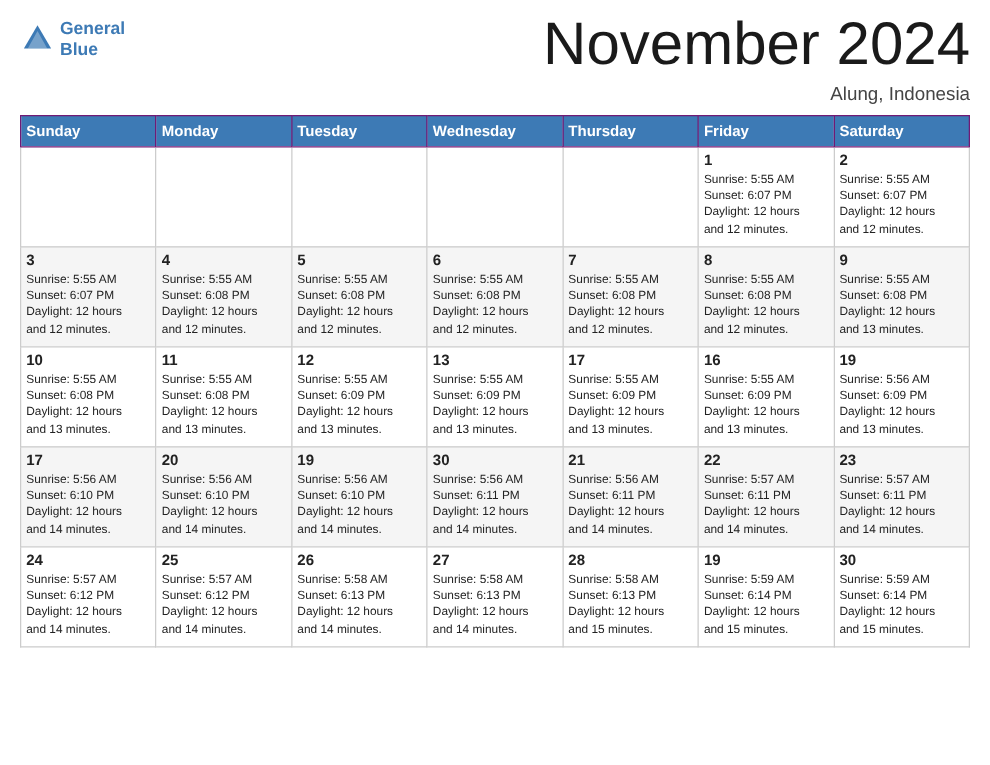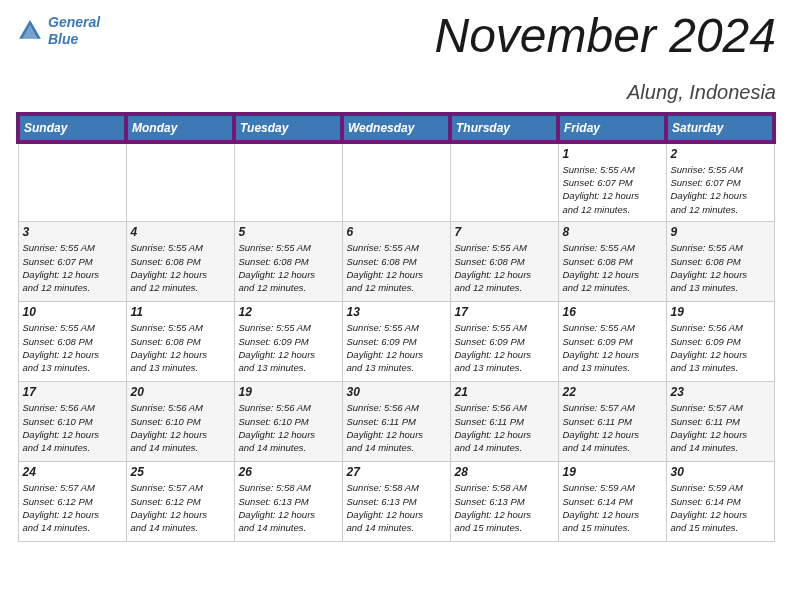--- a/index.html
+++ b/index.html
@@ -8,21 +8,20 @@
       background: #fff;
       width: 792px;
       min-height: 612px;
       padding: 0;
     }
     .page {
       width: 792px;
       min-height: 612px;
       background: #fff;
       padding: 10px 16px 16px 16px;
-      font-style: italic;
     }
     .header {
       display: flex;
       justify-content: space-between;
       align-items: flex-start;
       margin-bottom: 8px;
     }
     .logo {
       display: flex;
       align-items: center;
@@ -45,37 +44,37 @@
     .title-block {
       text-align: right;
     }
     .calendar-title {
       font-size: 48px;
       font-weight: normal;
       color: #1a1a1a;
       line-height: 1.1;
     }
     .calendar-subtitle {
-      font-size: 20px;
+      font-size: 15px;
       color: #444;
-      margin-top: 18px;
+      margin-top: 4px;
     }
     .calendar-table {
       width: 100%;
       border-collapse: collapse;
       table-layout: fixed;
     }
     .calendar-table th {
       background-color: #3d7ab5;
       color: #fff;
       font-size: 12px;
       font-weight: bold;
       padding: 5px 4px;
       text-align: left;
-      border: 4px solid #701a75;
+      border: 1px solid #701a75;
     }
     .calendar-table td {
       border: 1px solid #ccc;
       vertical-align: top;
       padding: 3px 4px;
       font-size: 10px;
       color: #222;
       height: 80px;
       background: #fff;
     }

